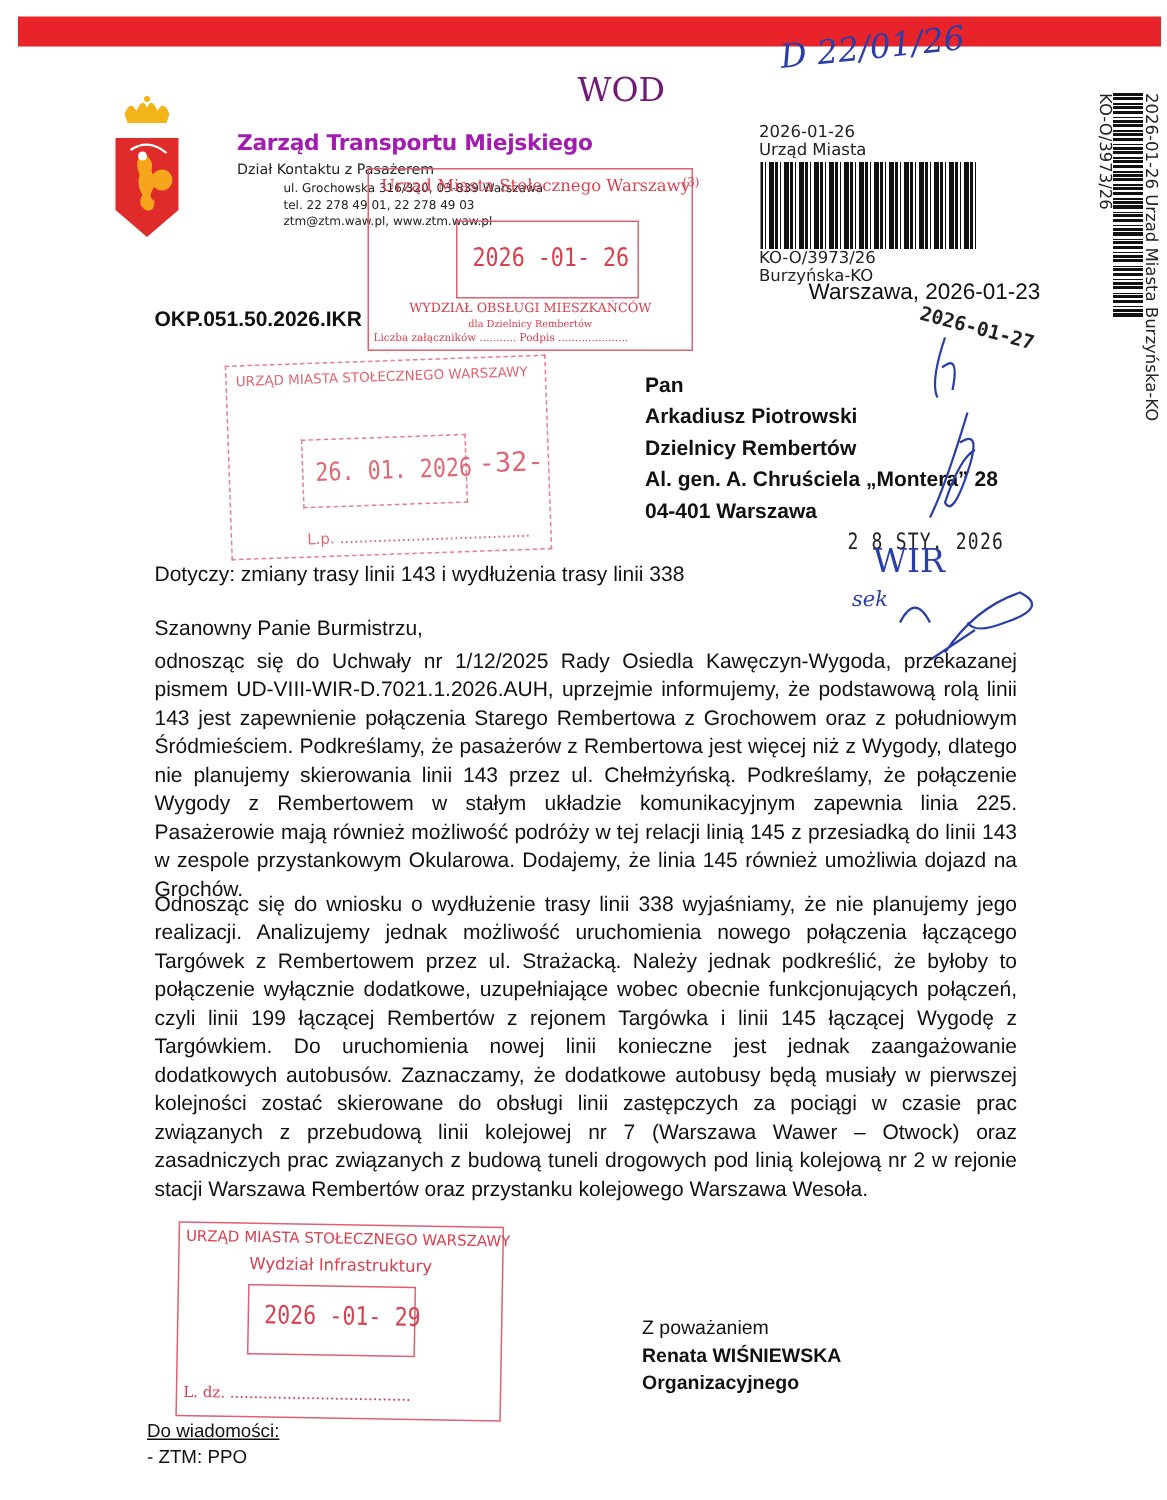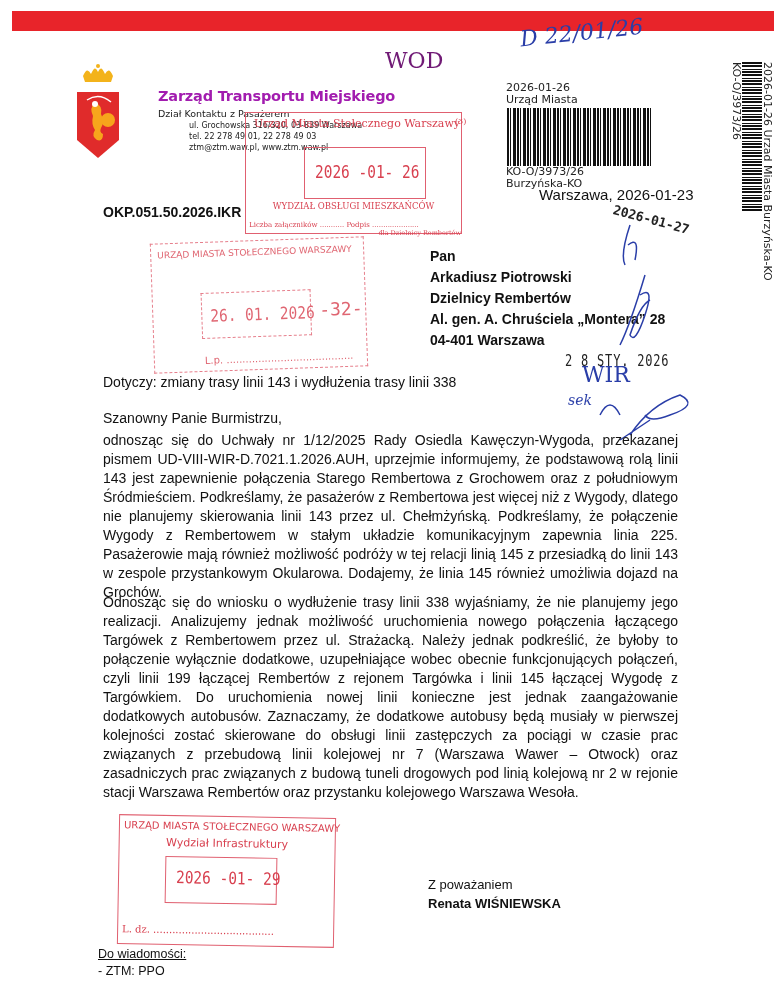--- a/index.html
+++ b/index.html
@@ -62,21 +62,21 @@
 
 <div class="abs hand" style="left:385px;top:48px;font-size:22px;color:#701a75;font-style:normal;">WOD</div>
 <div class="abs hand" style="left:520px;top:20px;font-size:22px;transform:rotate(-6deg);">D 22/01/26</div>
 
 <div class="abs stamp stamp1">
   <div style="position:absolute;left:8px;top:4px;font-size:11px;white-space:nowrap;">Urząd Miasta Stołecznego Warszawy</div>
   <div class="inner">
     <div class="stamp-date" style="position:absolute;left:10px;top:14px;font-size:17px;transform:scaleX(0.85);transform-origin:left;white-space:nowrap;">2026 -01- 26</div>
   </div>
   <div style="position:absolute;left:0;width:100%;top:88px;font-size:8.5px;text-align:center;">WYDZIAŁ OBSŁUGI MIESZKAŃCÓW</div>
-  <div style="position:absolute;left:0;width:100%;top:99px;font-size:6.5px;text-align:right;margin-top:17px;">dla Dzielnicy Rembertów</div>
+  <div style="position:absolute;left:0;width:100%;top:99px;font-size:6.5px;text-align:center;">dla Dzielnicy Rembertów</div>
   <div style="position:absolute;left:3px;top:108px;font-size:7px;white-space:nowrap;">Liczba załączników ........... Podpis .....................</div>
 </div>
 <div class="abs" style="left:455px;top:117px;font-size:8px;color:#d8404f;font-family:'DejaVu Serif',serif;">(3)</div>
 
 <div class="abs ref">OKP.051.50.2026.IKR</div>
 
 <div class="abs barcode-box">
   <div class="bc-text">2026-01-26</div>
   <div class="bc-text">Urząd Miasta</div>
   <div class="barcode" style="margin-left:1px;margin-top:2px;"></div>
@@ -131,18 +131,19 @@
   <div style="position:absolute;left:0;width:100%;top:20px;font-size:11px;text-align:center;font-family:'DejaVu Sans',sans-serif;">Wydział Infrastruktury</div>
   <div class="inner">
     <div class="stamp-date" style="position:absolute;left:10px;top:10px;font-size:17px;transform:scaleX(0.85);transform-origin:left;white-space:nowrap;">2026 -01- 29</div>
   </div>
   <div style="position:absolute;left:4px;top:108px;font-size:10px;white-space:nowrap;">L. dz. ......................................</div>
 </div>
 
 <div class="abs closing">
   <div>Z poważaniem</div>
   <div class="b">Renata WIŚNIEWSKA</div>
+  <div class="b">Organizacyjnego</div>
 </div>
 
 <div class="abs cc">
   <div class="u">Do wiadomości:</div>
   <div>- ZTM: PPO</div>
 </div>
 
 </body></html>

